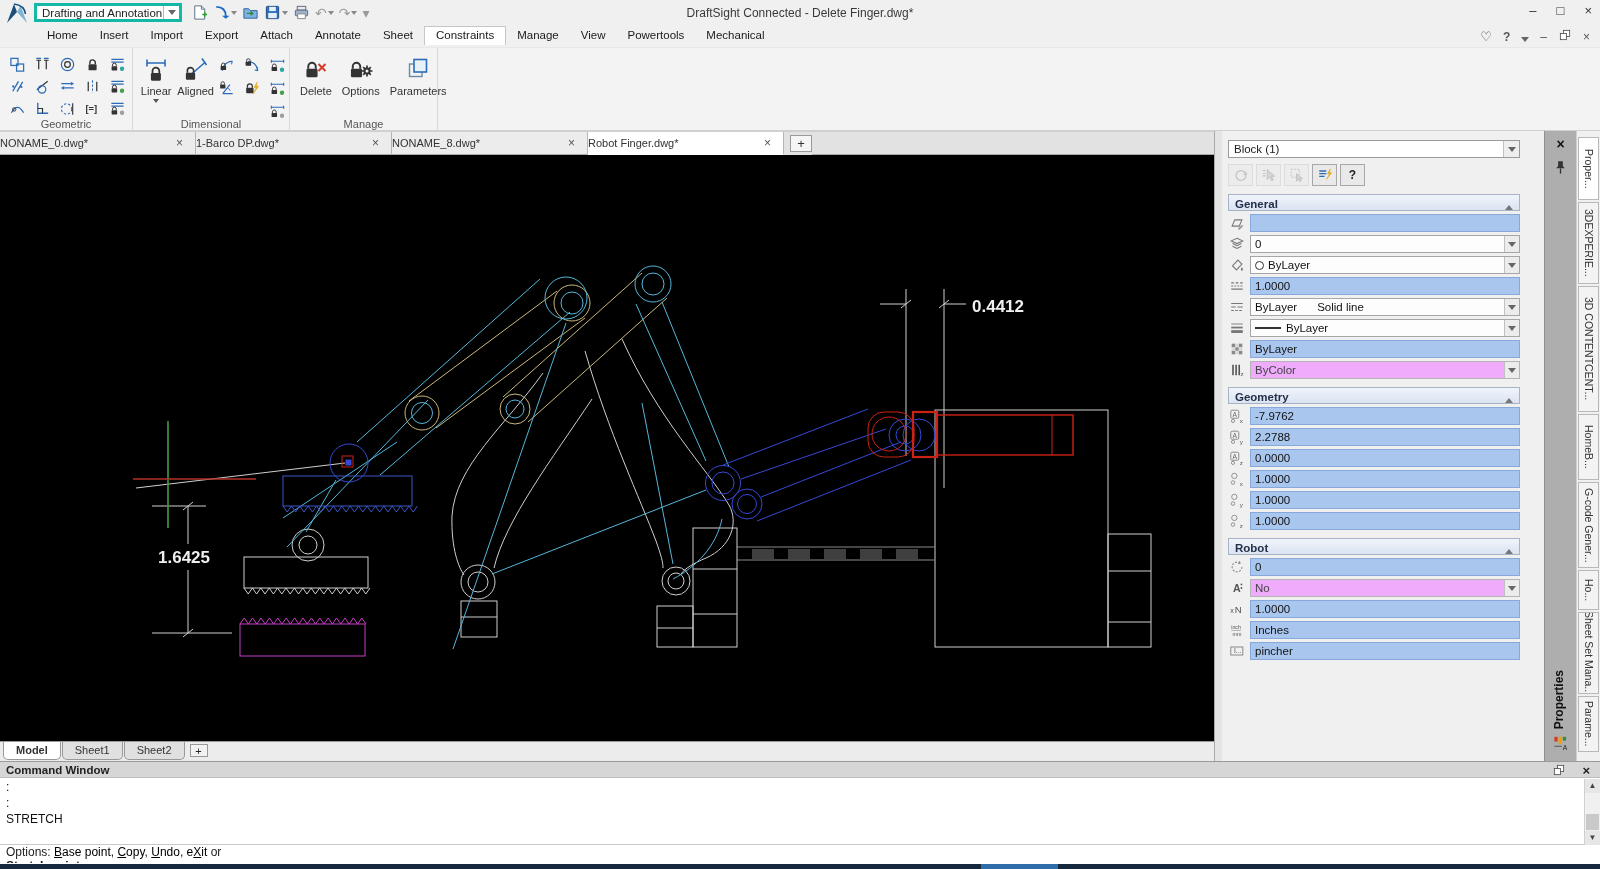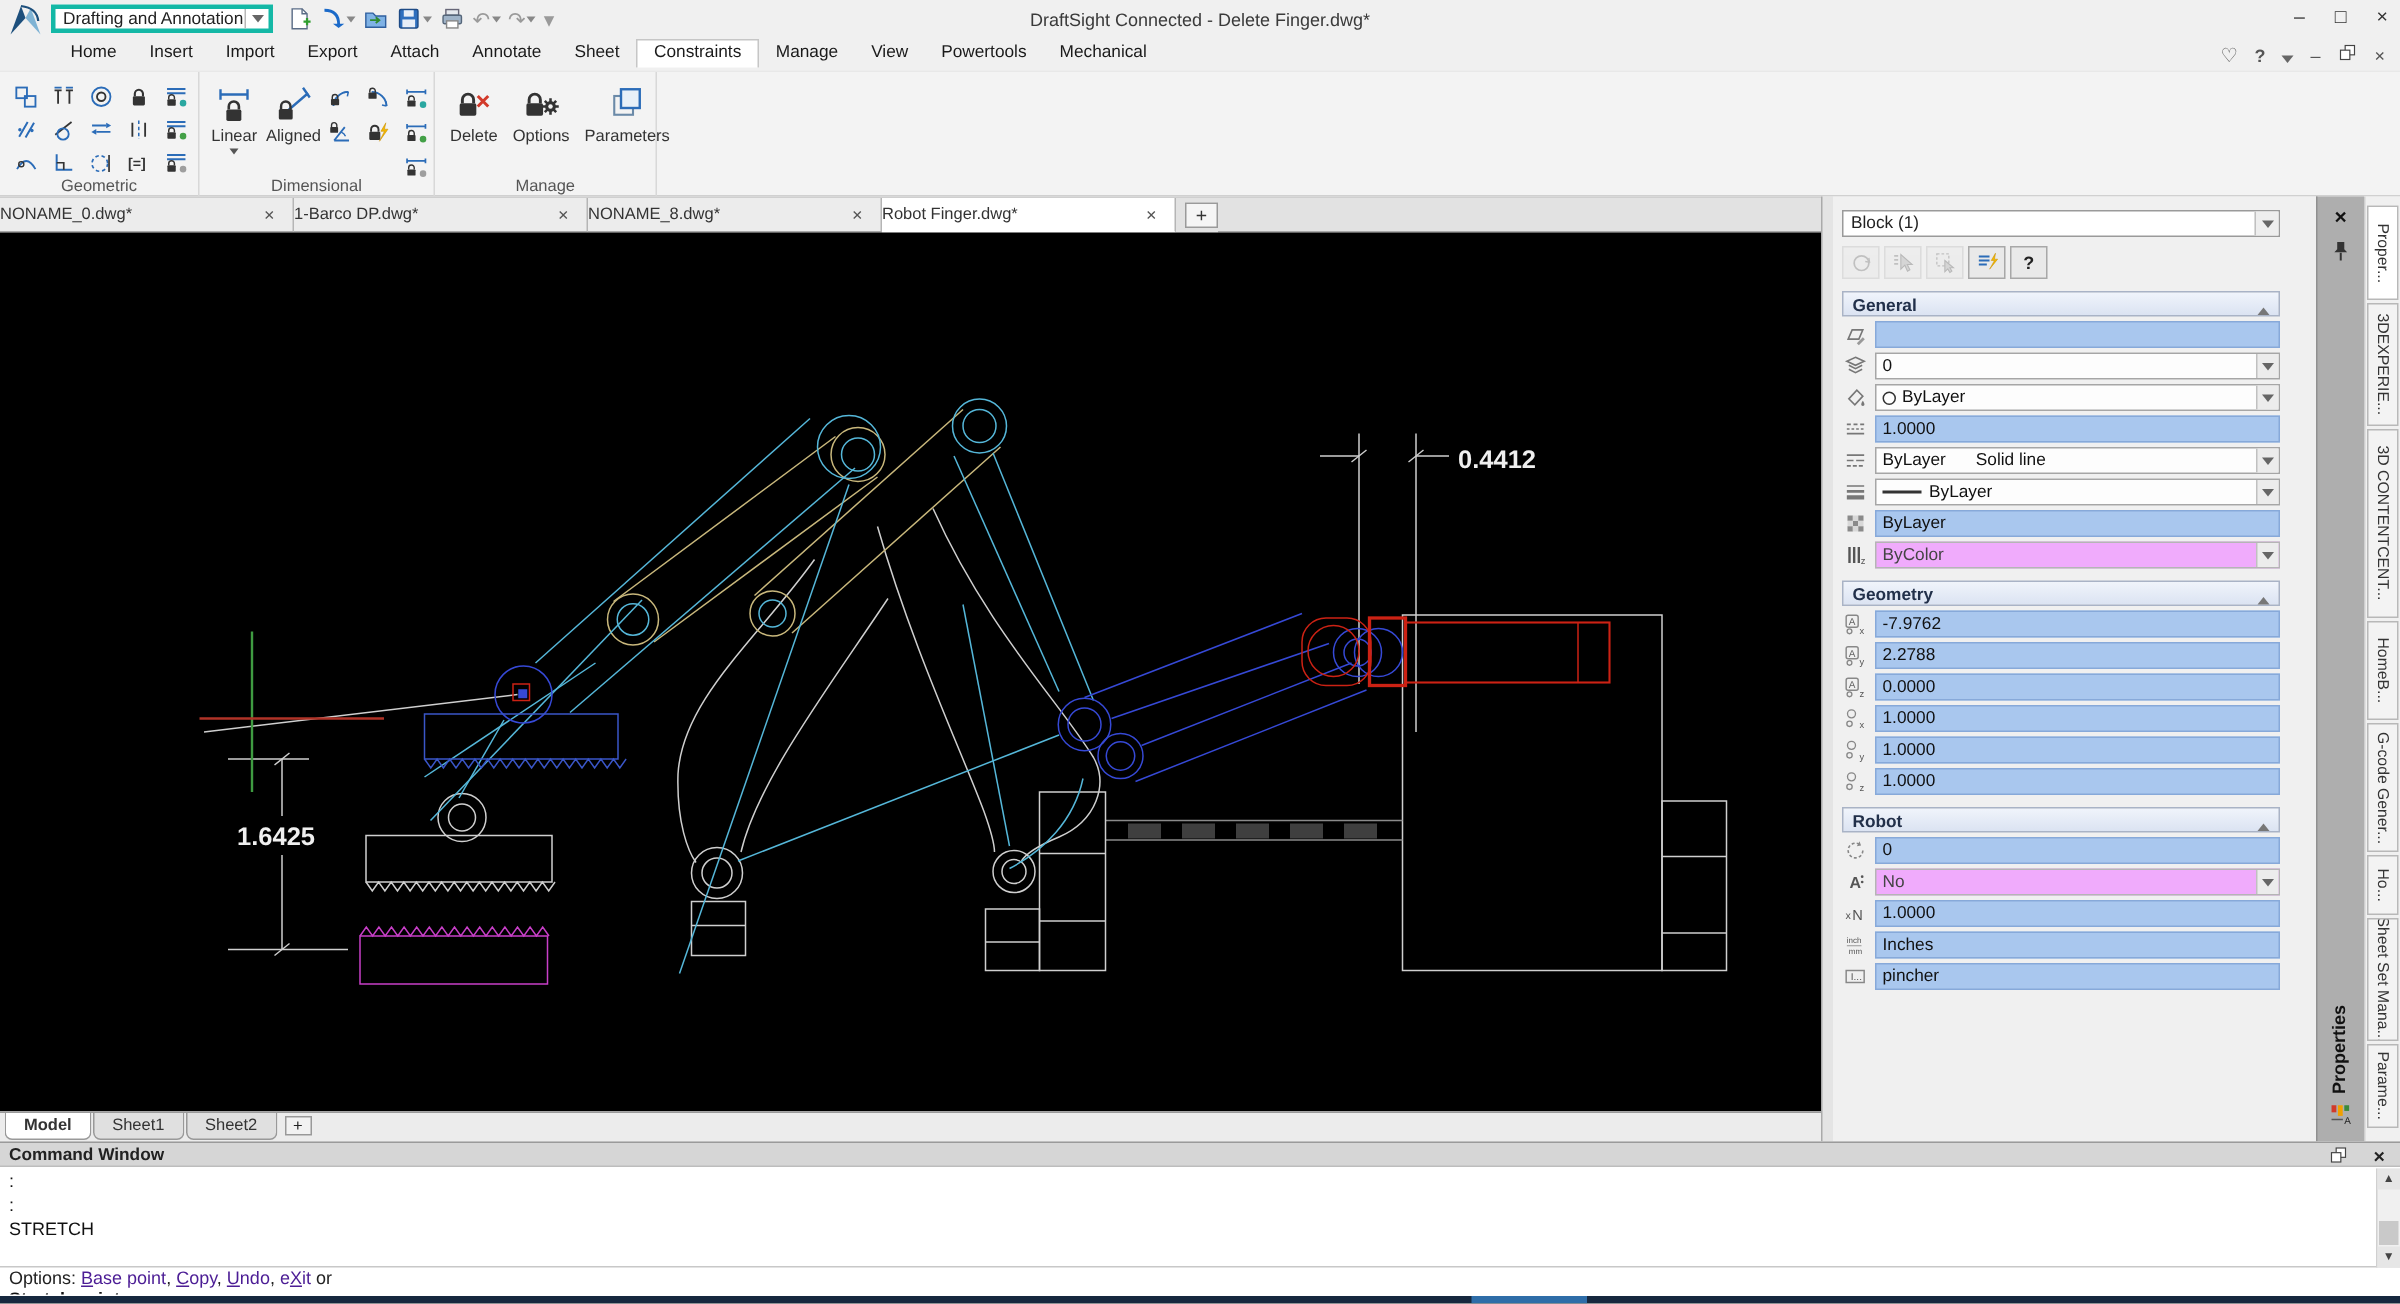--- a/index.html
+++ b/index.html
@@ -97,21 +97,21 @@
   
   .cmdwin{position:absolute;left:0;top:761px;width:1600px;height:108px;background:#fff}
   .cmd-title{height:17px;background:#d6d6d6;border-top:1px solid #9a9a9a;border-bottom:1px solid #bdbdbd;font-weight:bold;font-size:11.5px;padding-left:6px;display:flex;align-items:center;position:relative}
   .cmd-title .ic{position:absolute;top:1px;cursor:default}
   .cmd-history{position:relative;height:66px;overflow:hidden;padding:1px 20px 0 6px;font-size:12px;line-height:16px;color:#111}
   .cmd-scroll{position:absolute;right:0;top:18px;width:16px;height:66px;background:#f0f0f0;border-left:1px solid #d0d0d0}
   .cmd-scroll .up{position:absolute;top:0;left:0;right:0;height:14px;background:#e6e6e6;text-align:center;font-size:8px;color:#444;line-height:14px;cursor:default}
   .cmd-scroll .dn{position:absolute;bottom:0;left:0;right:0;height:14px;background:#e6e6e6;text-align:center;font-size:8px;color:#444;line-height:14px;cursor:default}
   .cmd-scroll .thumb{position:absolute;left:1px;right:1px;bottom:15px;height:16px;background:#c9c9c9;cursor:default}
   .cmd-options{height:19px;border-top:1px solid #c8c8c8;padding:1px 6px 0 6px;font-size:12px;line-height:13.5px;overflow:hidden}
-  .cmd-options a{color:#4c1d95;text-decoration:none;cursor:pointer}
+  .cmd-options a{color:#000000;text-decoration:none;cursor:pointer}
   .cmd-options a u{text-decoration:underline}
   .cmd-prompt{font-weight:bold;color:#111}
   .navy{position:absolute;left:0;bottom:0;width:1600px;height:5px;background:#16283e}
   .navy .seg{position:absolute;left:981px;width:77px;top:0;bottom:0;background:#2e6da8}
 </style>
 </head>
 <body>
 
 <div id="app">
 

